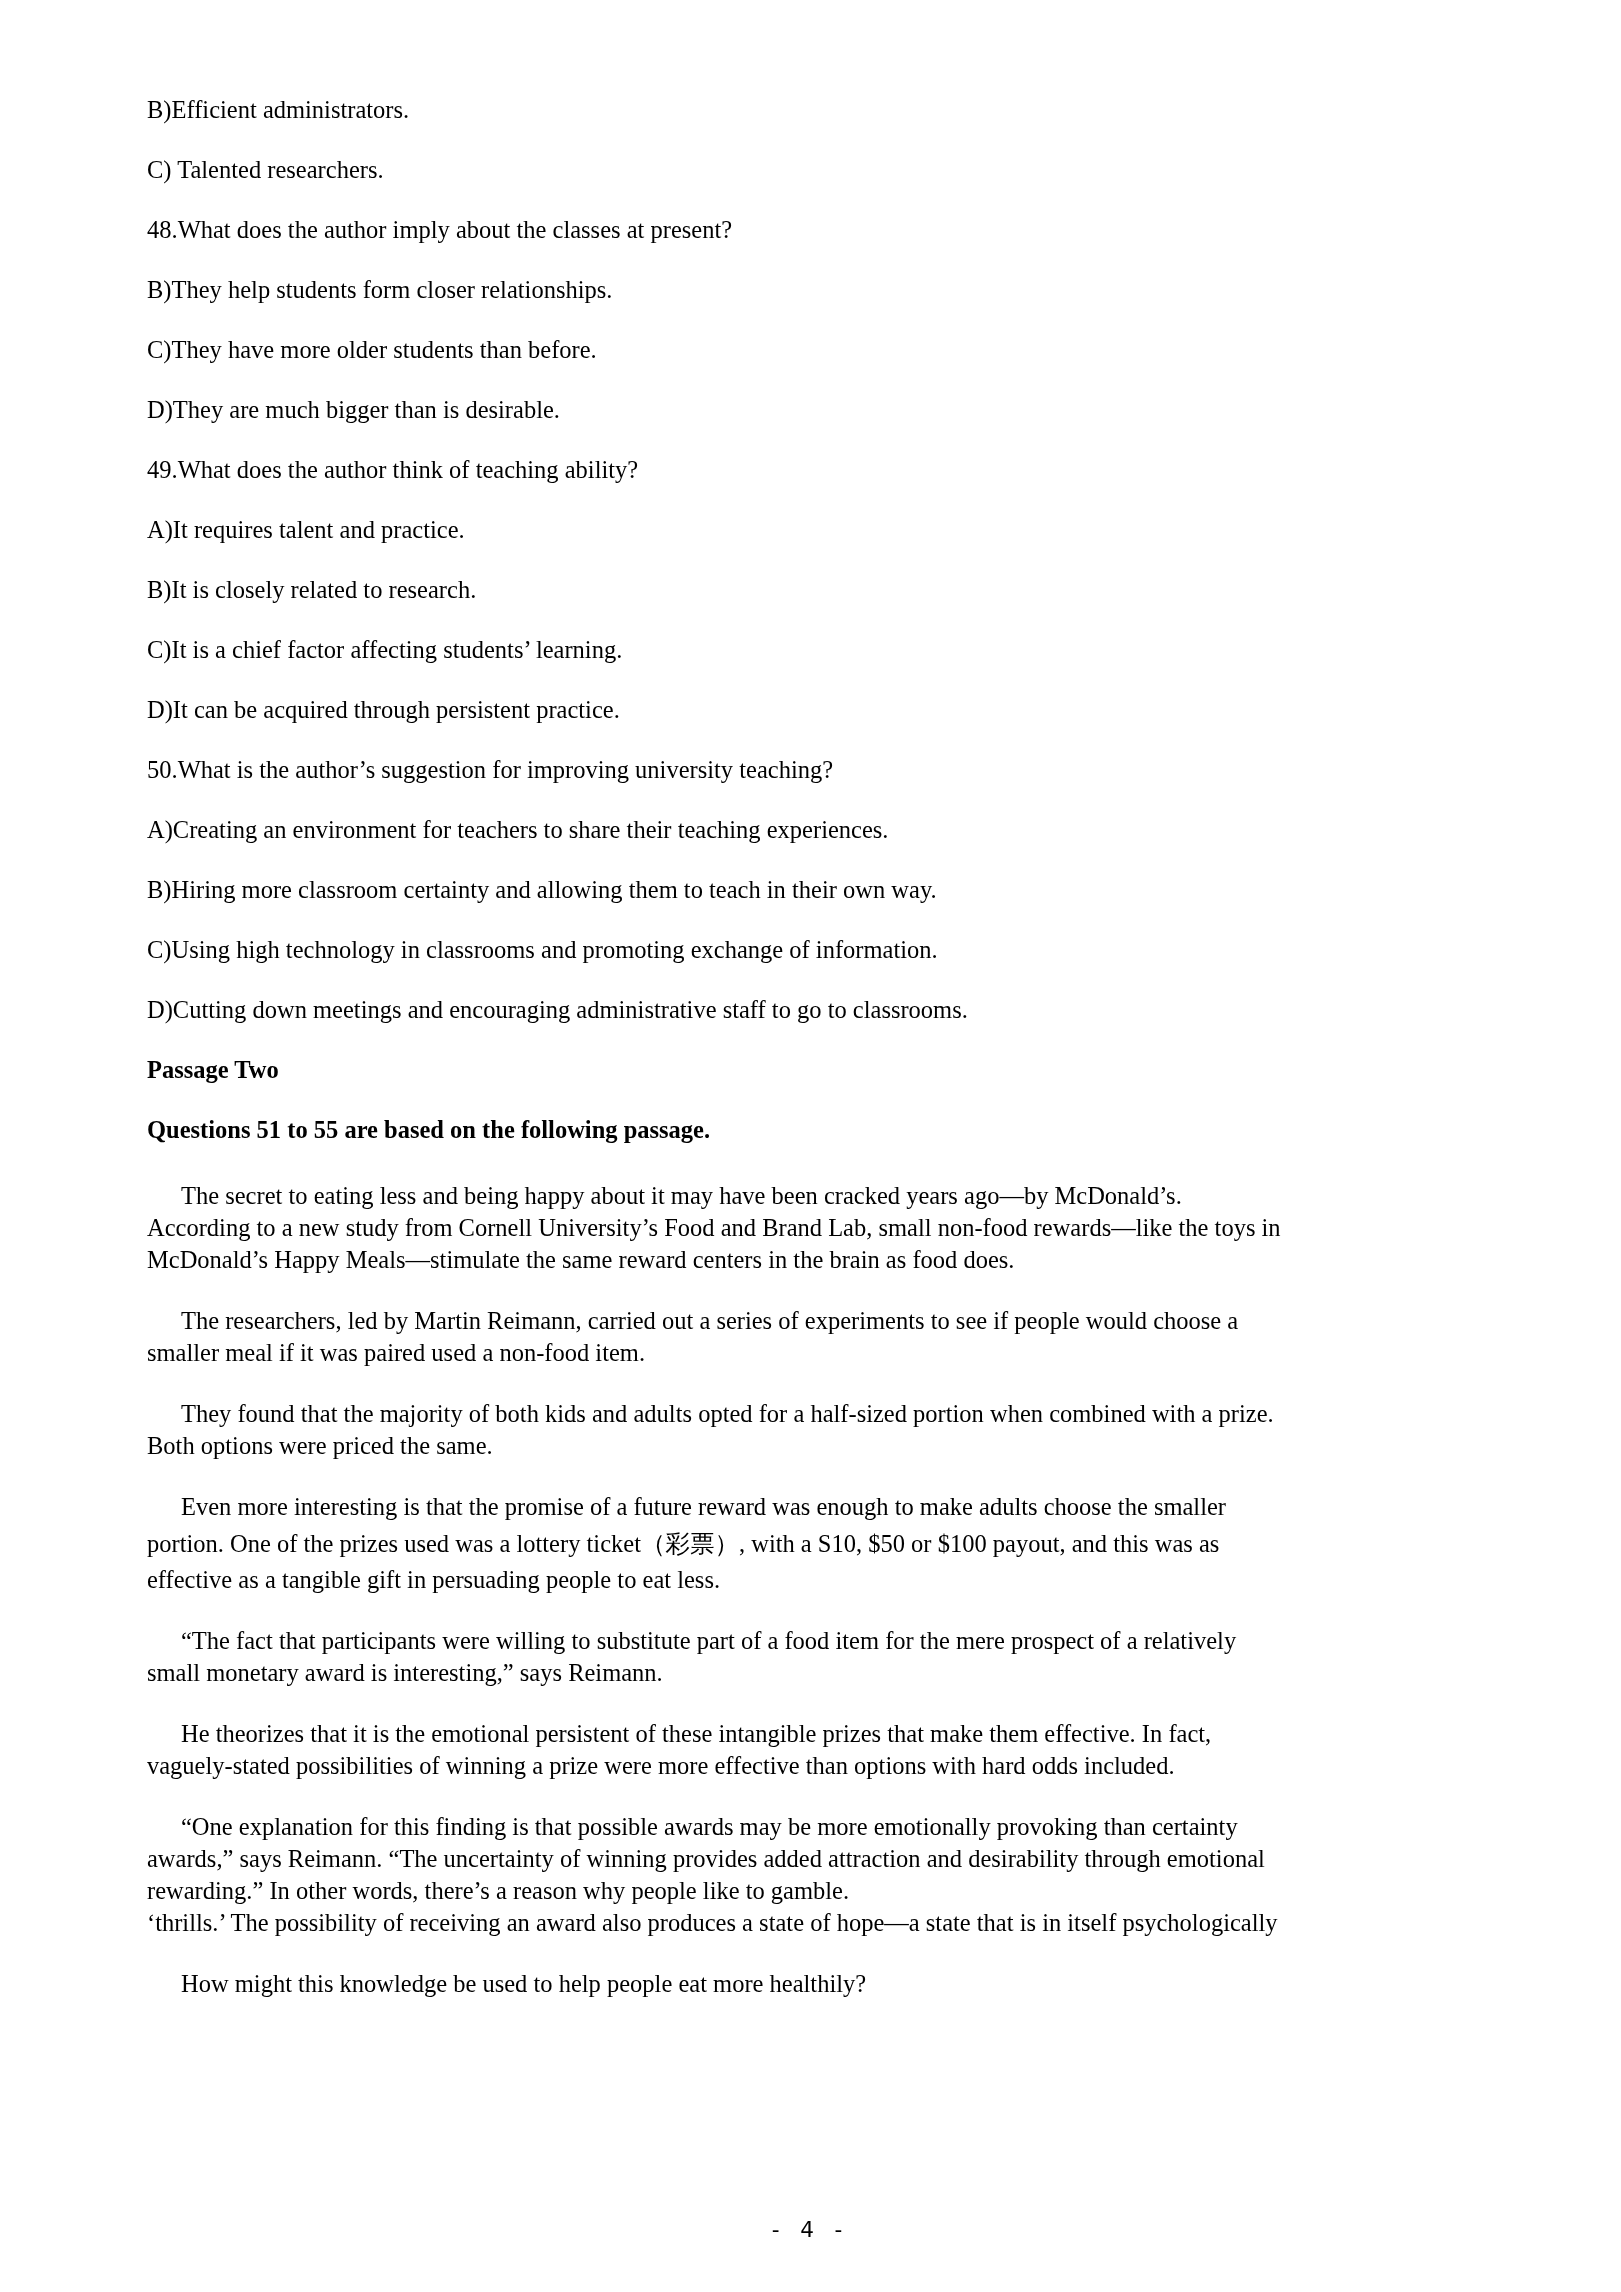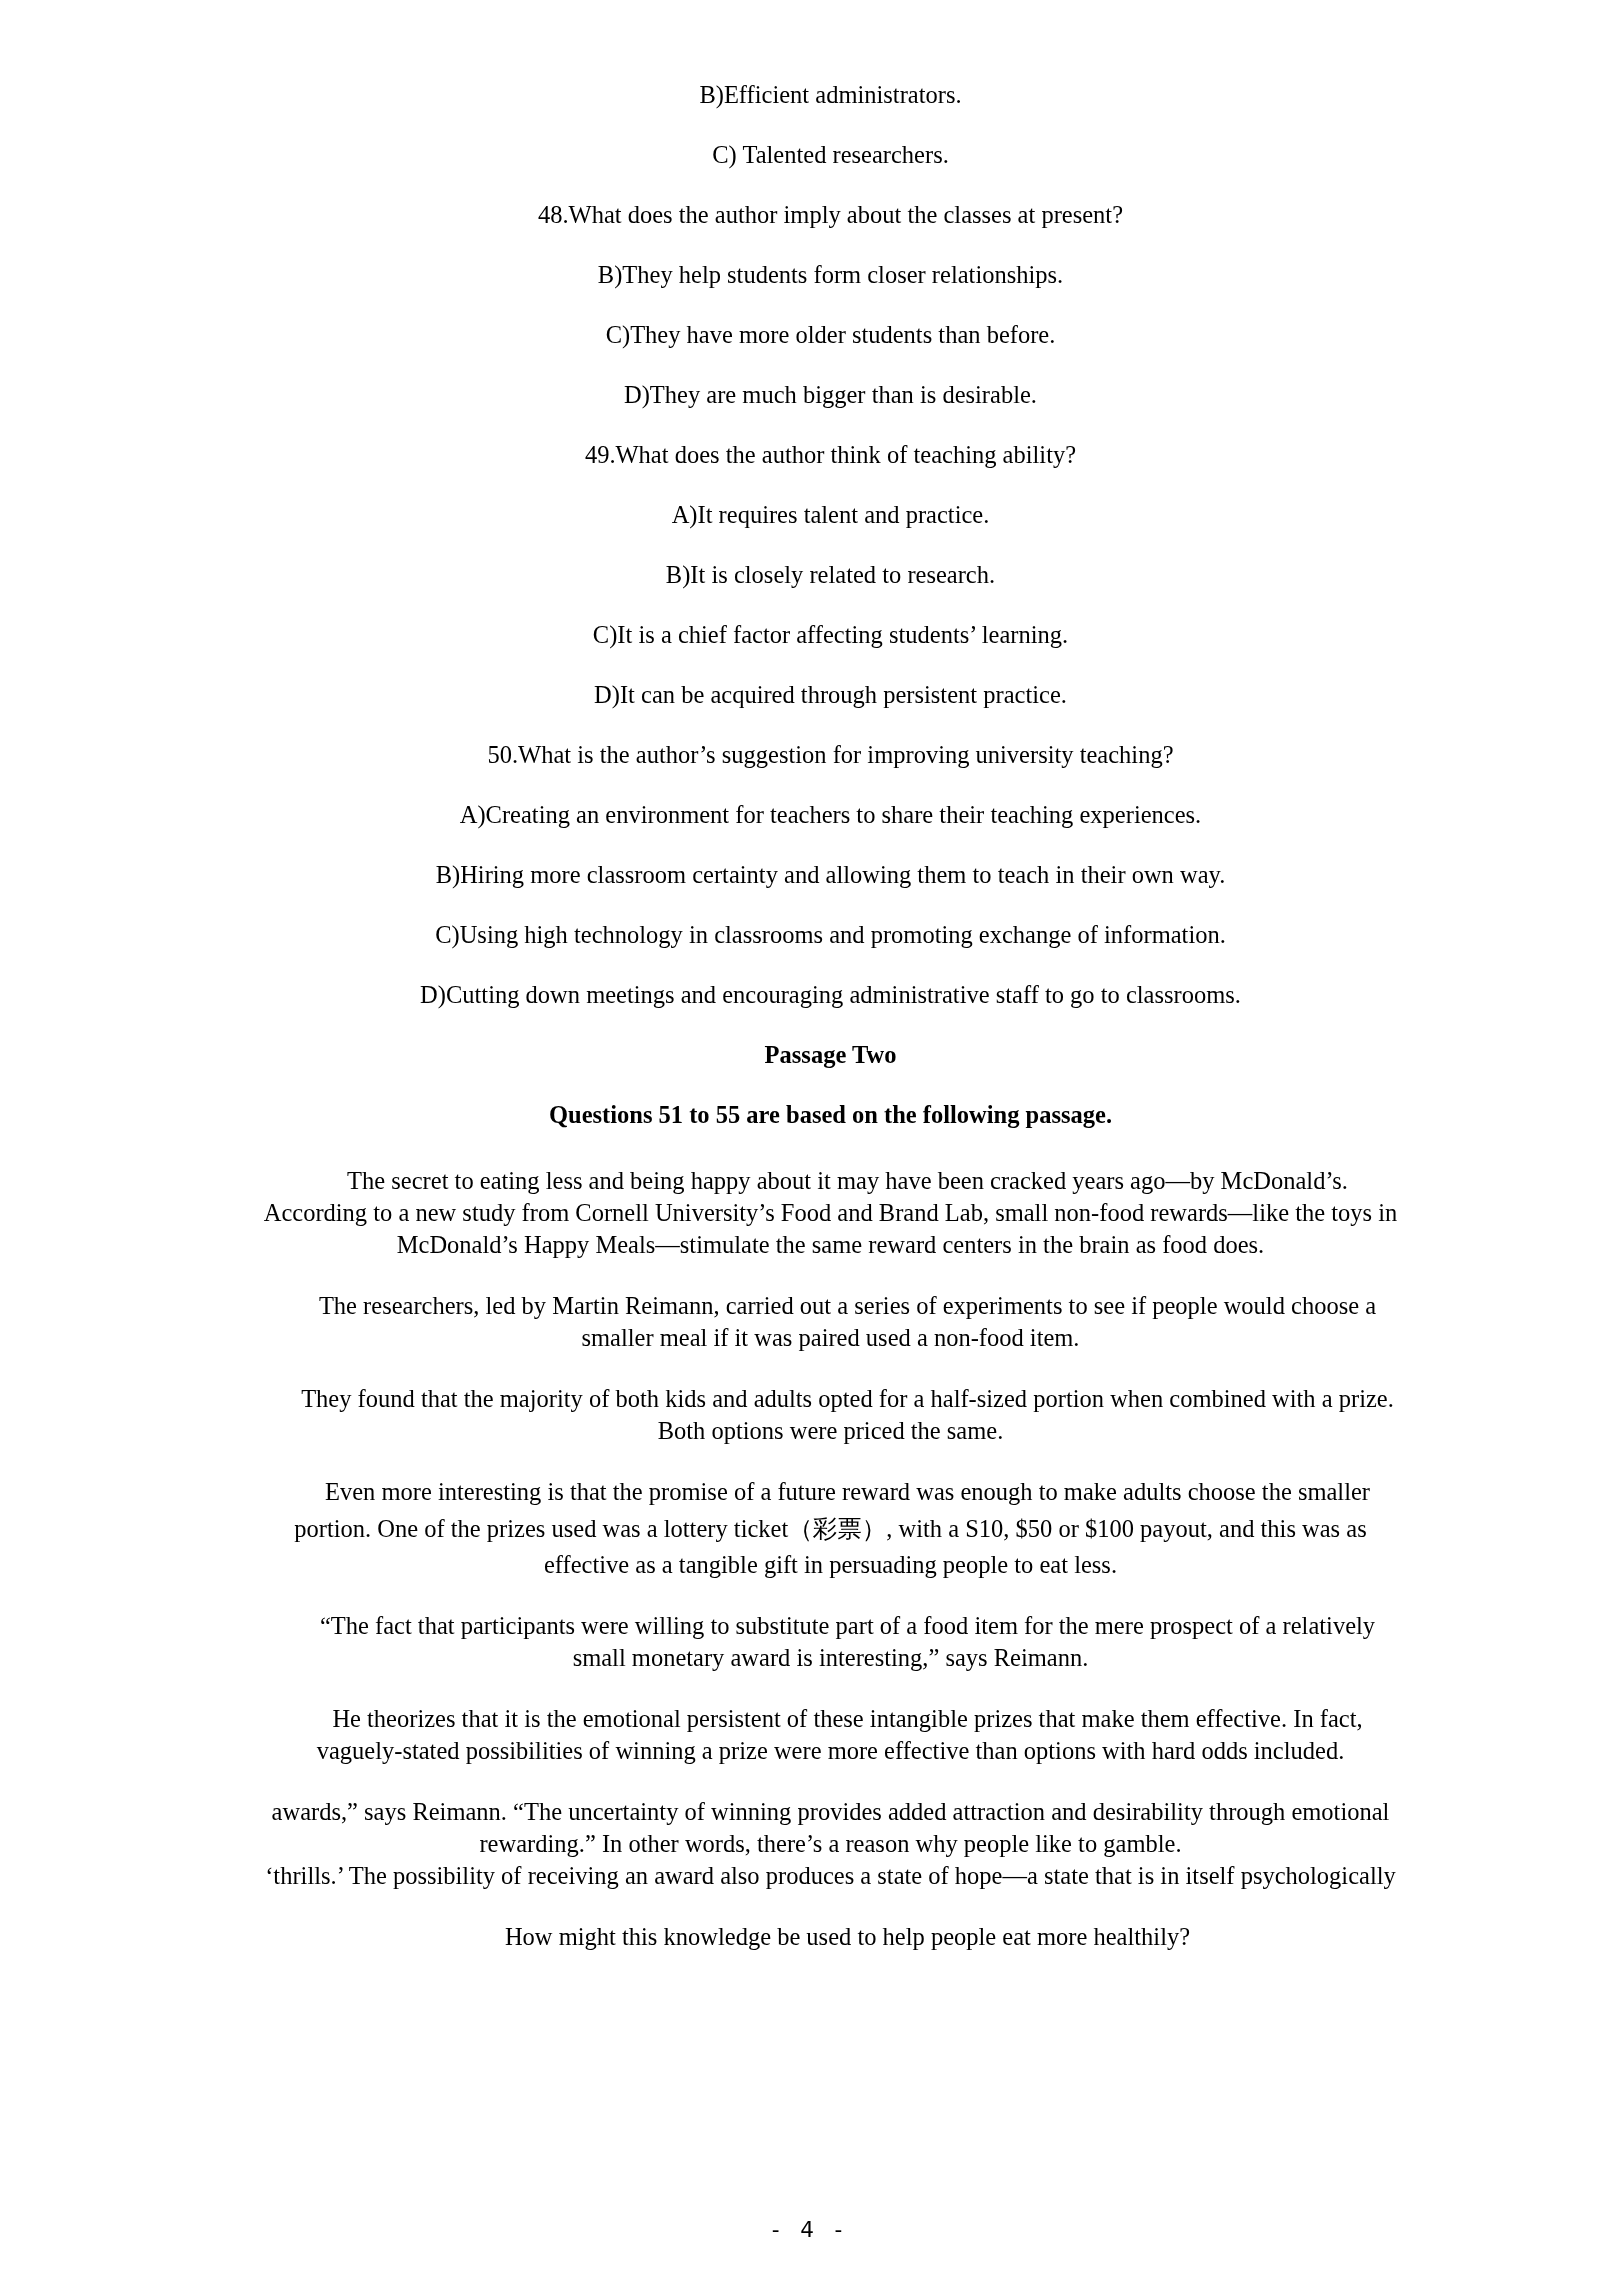--- a/index.html
+++ b/index.html
@@ -9,23 +9,22 @@
     width: 1621px;
     height: 2293px;
     background: #ffffff;
     color: #000000;
     font-family: "Liberation Serif", "DejaVu Serif", serif;
     overflow: hidden;
   }
   .content {
     position: absolute;
     left: 147px;
-    top: 65px;
+    top: 80px;
     width: 1367px;
-    text-align: center;
   }
   .qline {
     margin: 0;
     font-size: 24.5px;
     line-height: 60px;
     white-space: nowrap;
   }
   .bold { font-weight: bold; }
   .passage {
     margin-top: 19.6px;
@@ -101,20 +100,21 @@
         </div>
         <div class="para">
           <div class="pline first">“The fact that participants were willing to substitute part of a food item for the mere prospect of a relatively</div>
           <div class="pline">small monetary award is interesting,” says Reimann.</div>
         </div>
         <div class="para">
           <div class="pline first">He theorizes that it is the emotional persistent of these intangible prizes that make them effective. In fact,</div>
           <div class="pline">vaguely-stated possibilities of winning a prize were more effective than options with hard odds included.</div>
         </div>
         <div class="para">
+          <div class="pline first">“One explanation for this finding is that possible awards may be more emotionally provoking than certainty</div>
           <div class="pline">awards,” says Reimann. “The uncertainty of winning provides added attraction and desirability through emotional</div>
           <div class="pline">rewarding.” In other words, there’s a reason why people like to gamble.</div>
           <div class="pline">‘thrills.’ The possibility of receiving an award also produces a state of hope—a state that is in itself psychologically</div>
         </div>
         <div class="para">
           <div class="pline first">How might this knowledge be used to help people eat more healthily?</div>
         </div>
       </div>
 
   </div>

